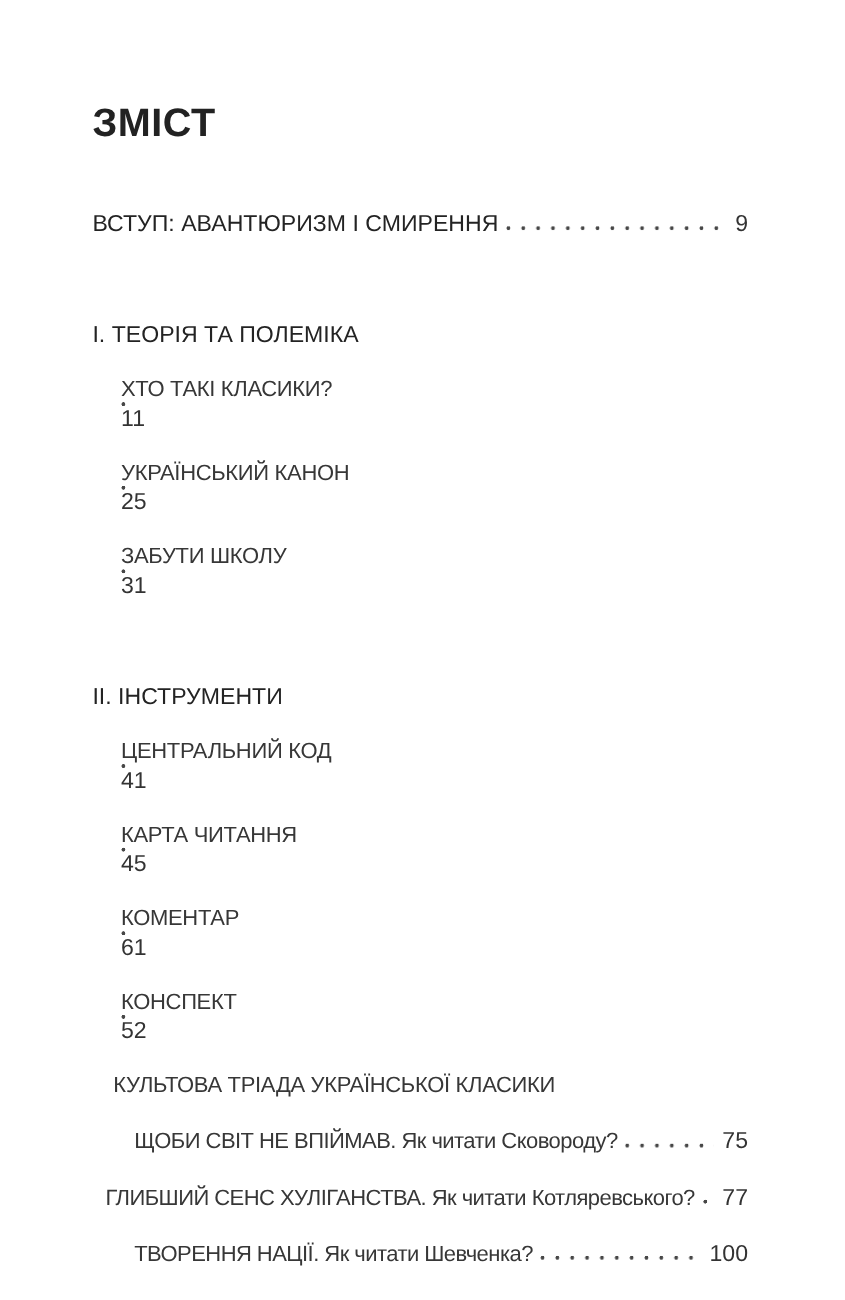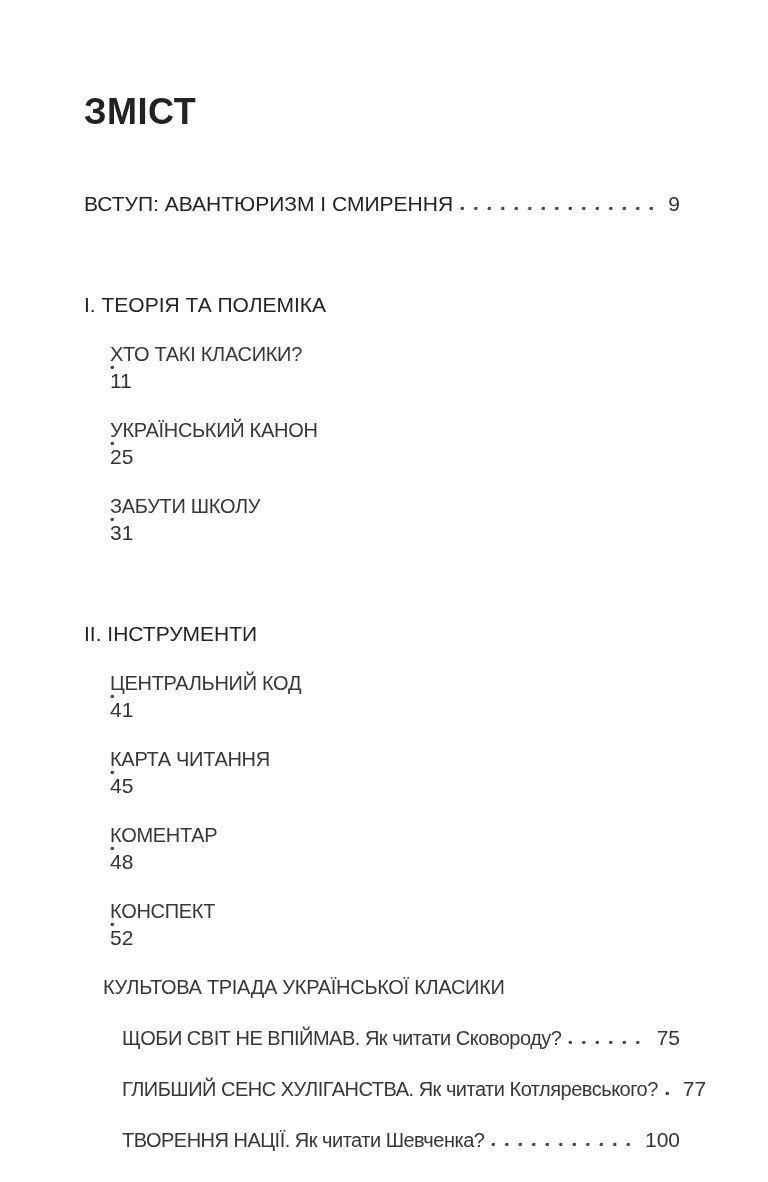--- a/index.html
+++ b/index.html
@@ -43,21 +43,21 @@
     letter-spacing: -0.3px;
   }
   .row.style-chapter .lbl,
   .row.style-section .lbl {
     font-weight: 400;
     color: #232323;
     letter-spacing: 0;
     font-size: 21px;
   }
   .row.indent-1 { padding-left: 19px; flex-direction: column; }
-  .row.indent-2 { padding-left: 38px; }
+  .row.indent-2 { padding-left: 38px; justify-content: flex-end; }
   .row.indent-2 .lbl { letter-spacing: -0.5px; }
   .leader {
     flex: 1 1 auto;
     min-width: 10px;
     height: 5px;
     margin: 0 8px 0 7px;
     background-image: radial-gradient(circle at 2.2px 2.4px, #474747 1.5px, transparent 2px);
     background-repeat: repeat-x;
     background-size: 13.5px 5px;
     background-position: left bottom;
@@ -108,21 +108,21 @@
         <span class="pagenum">41</span>
       </div>
       <div class="row style-item indent-1">
         <span class="lbl">КАРТА ЧИТАННЯ</span>
         <span class="leader"></span>
         <span class="pagenum">45</span>
       </div>
       <div class="row style-item indent-1">
         <span class="lbl">КОМЕНТАР</span>
         <span class="leader"></span>
-        <span class="pagenum">48</span>
+        <span class="pagenum">61</span>
       </div>
       <div class="row style-item indent-1">
         <span class="lbl">КОНСПЕКТ</span>
         <span class="leader"></span>
         <span class="pagenum">52</span>
       </div>
       <div class="row style-item indent-1">
         <span class="lbl">КУЛЬТОВА ТРІАДА УКРАЇНСЬКОЇ КЛАСИКИ</span>
       </div>
       <div class="row style-item indent-2">

